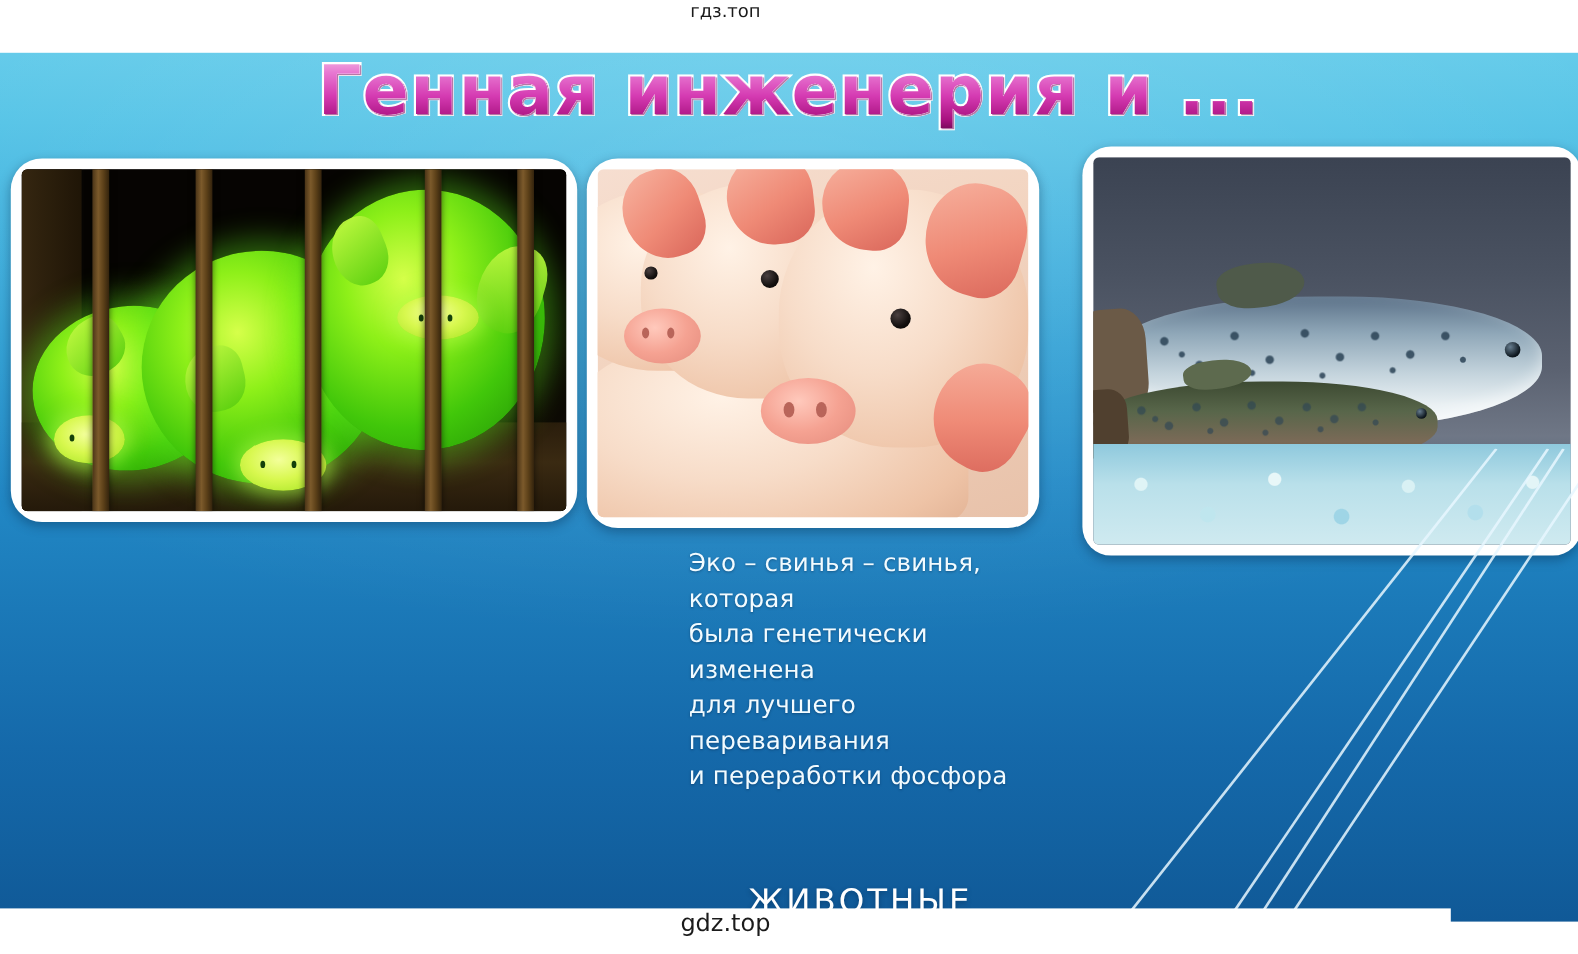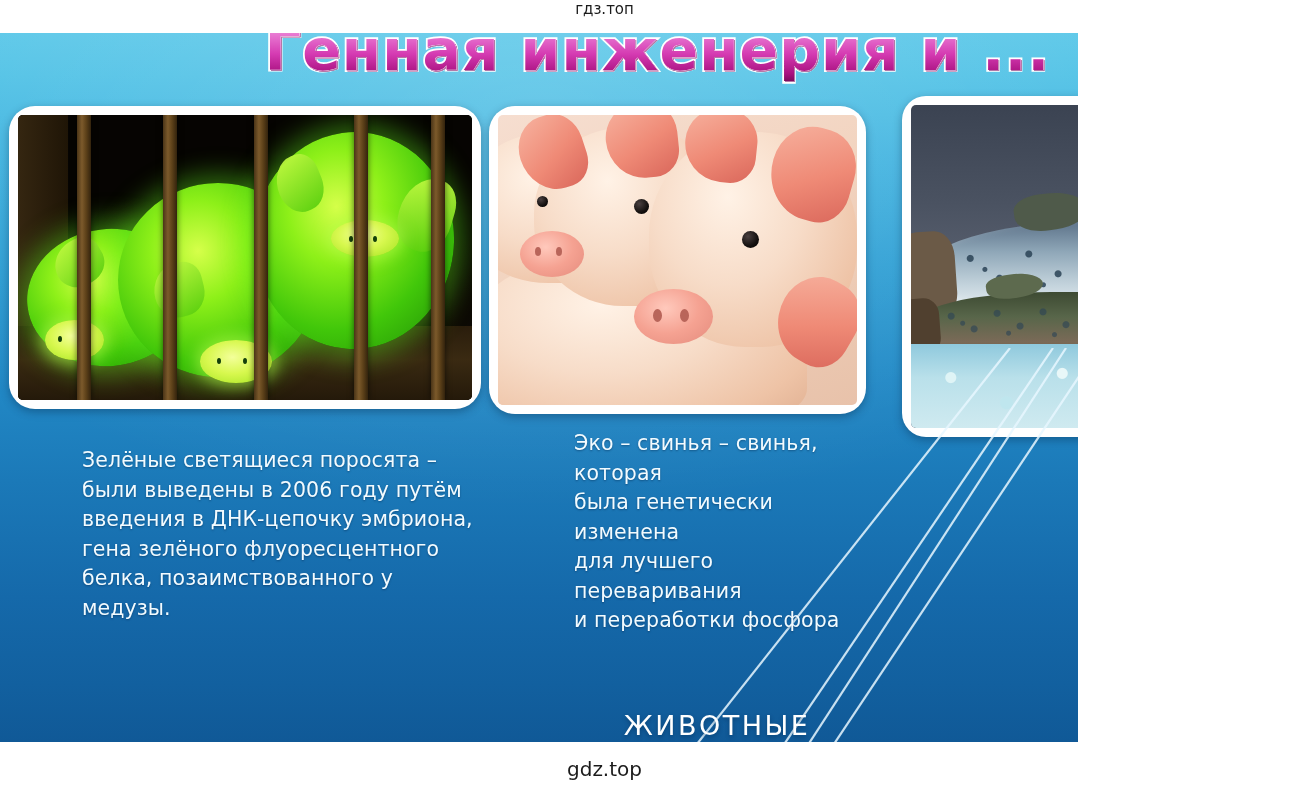--- a/index.html
+++ b/index.html
@@ -19,22 +19,22 @@
     display:flex;justify-content:center;
     color:#1b1b1b;
     font-family:"DejaVu Sans", sans-serif;
     z-index:40;
   }
   .watermark-top{top:0;height:33px;font-size:15px;}
   .watermark-bottom{top:757px;height:38px;font-size:20px;}
 
   
   .slide{
-    position:absolute;left:0;top:18px;
-    width:1078px;height:724px;
+    position:absolute;left:0;top:44px;
+    width:1315px;height:724px;
     overflow:hidden;
     background:linear-gradient(180deg,
         #5ec9e9 0%,
         #51c2e6 8%,
         #3fb2df 20%,
         #2e9fd4 34%,
         #2289c6 50%,
         #1b79b8 64%,
         #1569aa 80%,
         #12609f 92%,
@@ -329,25 +329,20 @@
 
   <svg class="deco-lines" viewBox="0 0 460 420">
     <g stroke="#e8f7ff" stroke-width="2.2" fill="none" opacity="0.85">
       <line x1="20" y1="420" x2="352" y2="0"></line>
       <line x1="110" y1="420" x2="395" y2="0"></line>
       <line x1="135" y1="420" x2="408" y2="0"></line>
       <line x1="160" y1="420" x2="440" y2="0"></line>
     </g>
   </svg>
 
-  <div class="bodytext" id="text-green-pigs">Зелёные светящиеся поросята –
-были выведены в 2006 году путём
- введения в ДНК-цепочку эмбриона,
- гена зелёного флуоресцентного
-белка, позаимствованного у медузы.</div>
 
   <div class="bodytext" id="text-eco-pig">Эко – свинья – свинья, которая
  была генетически изменена
  для лучшего переваривания
  и переработки фосфора</div>
 
 
   <div class="section-label">ЖИВОТНЫЕ</div>
 
 </div>

